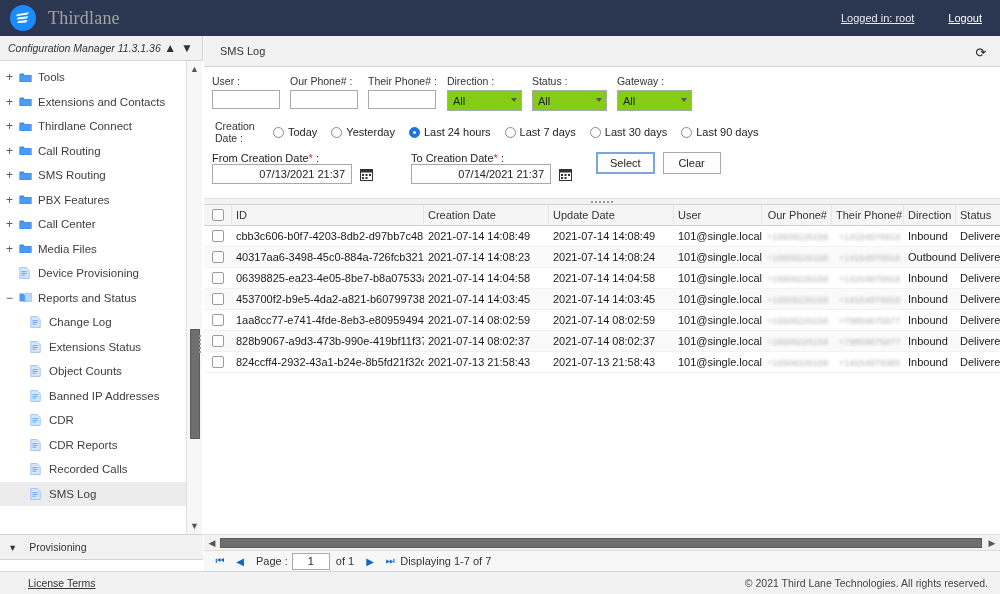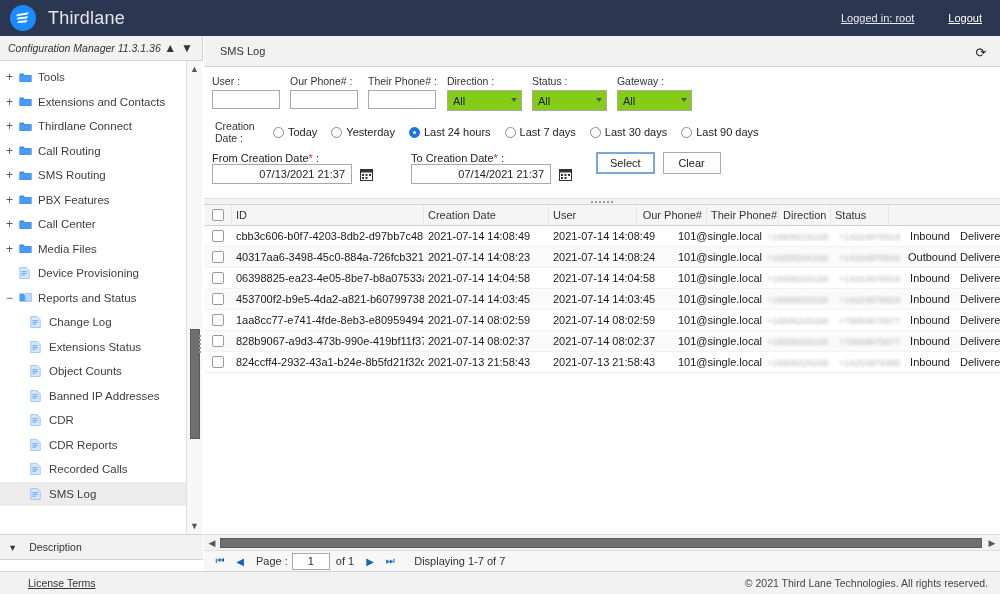--- a/index.html
+++ b/index.html
@@ -22,22 +22,23 @@
   }
   .logo-circle {
     width: 26px; height: 26px; border-radius: 50%;
     background: #1a8cff;
     margin-left: 10px;
     display: flex; align-items: center; justify-content: center;
     flex: none;
   }
   .logo-circle svg { display:block; }
   .brand {
-    color: #e5e5e5; font-size: 18px; margin-left: 12px;
+    color: #a3a3a3; font-size: 18px; margin-left: 12px;
     letter-spacing: .2px;
+    font-family: Liberation Serif, serif;
   }
   .topbar-right {
     margin-left: auto; display: flex; align-items: center; gap: 34px;
     padding-right: 18px;
   }
   .logged-in { color: #e8eaf0; font-size: 11px; text-decoration: underline; }
   .logout-link {
     color: #ffffff; font-size: 11px; text-decoration: underline; cursor: pointer;
   }
 
@@ -232,21 +233,21 @@
     width: 12px; height: 12px; border: 1px solid #9a9a9a; background: #fff;
     border-radius: 2px; flex: none;
   }
   .c-chk { width: 28px; display:flex; align-items:center; justify-content:center; flex:none; }
   .c-id { width: 192px; flex:none; }
   .c-cd { width: 125px; flex:none; }
   .c-ud { width: 125px; flex:none; }
   .c-user { width: 88px; flex:none; }
   .c-our { width: 70px; flex:none; text-align: right; }
   .c-their { width: 72px; flex:none; text-align: right; }
-  .c-dir { width: 52px; flex:none;text-align:center; }
+  .c-dir { width: 52px; flex:none; }
   .c-status { width: 58px; flex:none; }
   .redacted {
     color: #b8b8b8; filter: blur(1.6px); font-size: 9.5px; letter-spacing: -.2px;
     display: inline-block;
   }
 
   
   .hscroll {
     position: absolute; left: 0; bottom: 21px; width: 796px; height: 16px;
     background: #f2f2f2; border-top: 1px solid #ddd;
@@ -272,21 +273,21 @@
     width: 20px; height: 18px; display:flex; align-items:center; justify-content:center;
     color: #1565c0; cursor: pointer; font-size: 10px;
   }
   .pg-label { margin: 0 4px 0 6px; }
   .pg-input {
     width: 38px; height: 17px; border: 1px solid #a9a9a9; background: #fff;
     text-align: center; font-size: 11px; color: #222;
     font-family: "Liberation Sans", sans-serif; outline: none;
   }
   .pg-of { margin: 0 6px; }
-  .pg-disp { margin-left: 14px; }
+  .pg-disp { }
 
   
   .footer {
     position: absolute; left: 0; top: 571px; width: 1000px; height: 23px;
     background: #f2f2f2; border-top: 1px solid #d4d4d4;
     display: flex; align-items: center;
   }
   .footer .lic {
     margin-left: 28px; font-size: 10.5px; color: #333;
     text-decoration: underline; cursor: pointer;
@@ -509,21 +510,21 @@
     <div class="split-grip">
       <i></i>
         <i></i>
         <i></i>
         <i></i>
         <i></i>
     </div>
 
     <div class="desc-header">
       <span>▾</span>
-      <span>Description</span>
+      <span>Provisioning</span>
     </div>
     <div class="desc-body">
       <div>Viewing of SMS activity.</div>
       <a>Help</a>
     </div>
   </div>
 
   <div class="main">
 
     <div class="tabstrip">
@@ -656,20 +657,21 @@
       </div>
     </div>
 
     <div class="grid">
       <div class="ghead" id="ghead">
           <div class="hc c-chk">
             <span class="cb"></span>
           </div>
           <div class="hc c-id">ID</div>
           <div class="hc c-cd">Creation Date</div>
+          <div class="hc c-ud">Update Date</div>
           <div class="hc c-user">User</div>
           <div class="hc c-our">Our Phone#</div>
           <div class="hc c-their">Their Phone#</div>
           <div class="hc c-dir">Direction</div>
           <div class="hc c-status">Status</div>
         </div>
       <div class="gbody" id="gbody">
           <div class="grow">
             <div class="gc c-chk">
               <span class="cb"></span>

